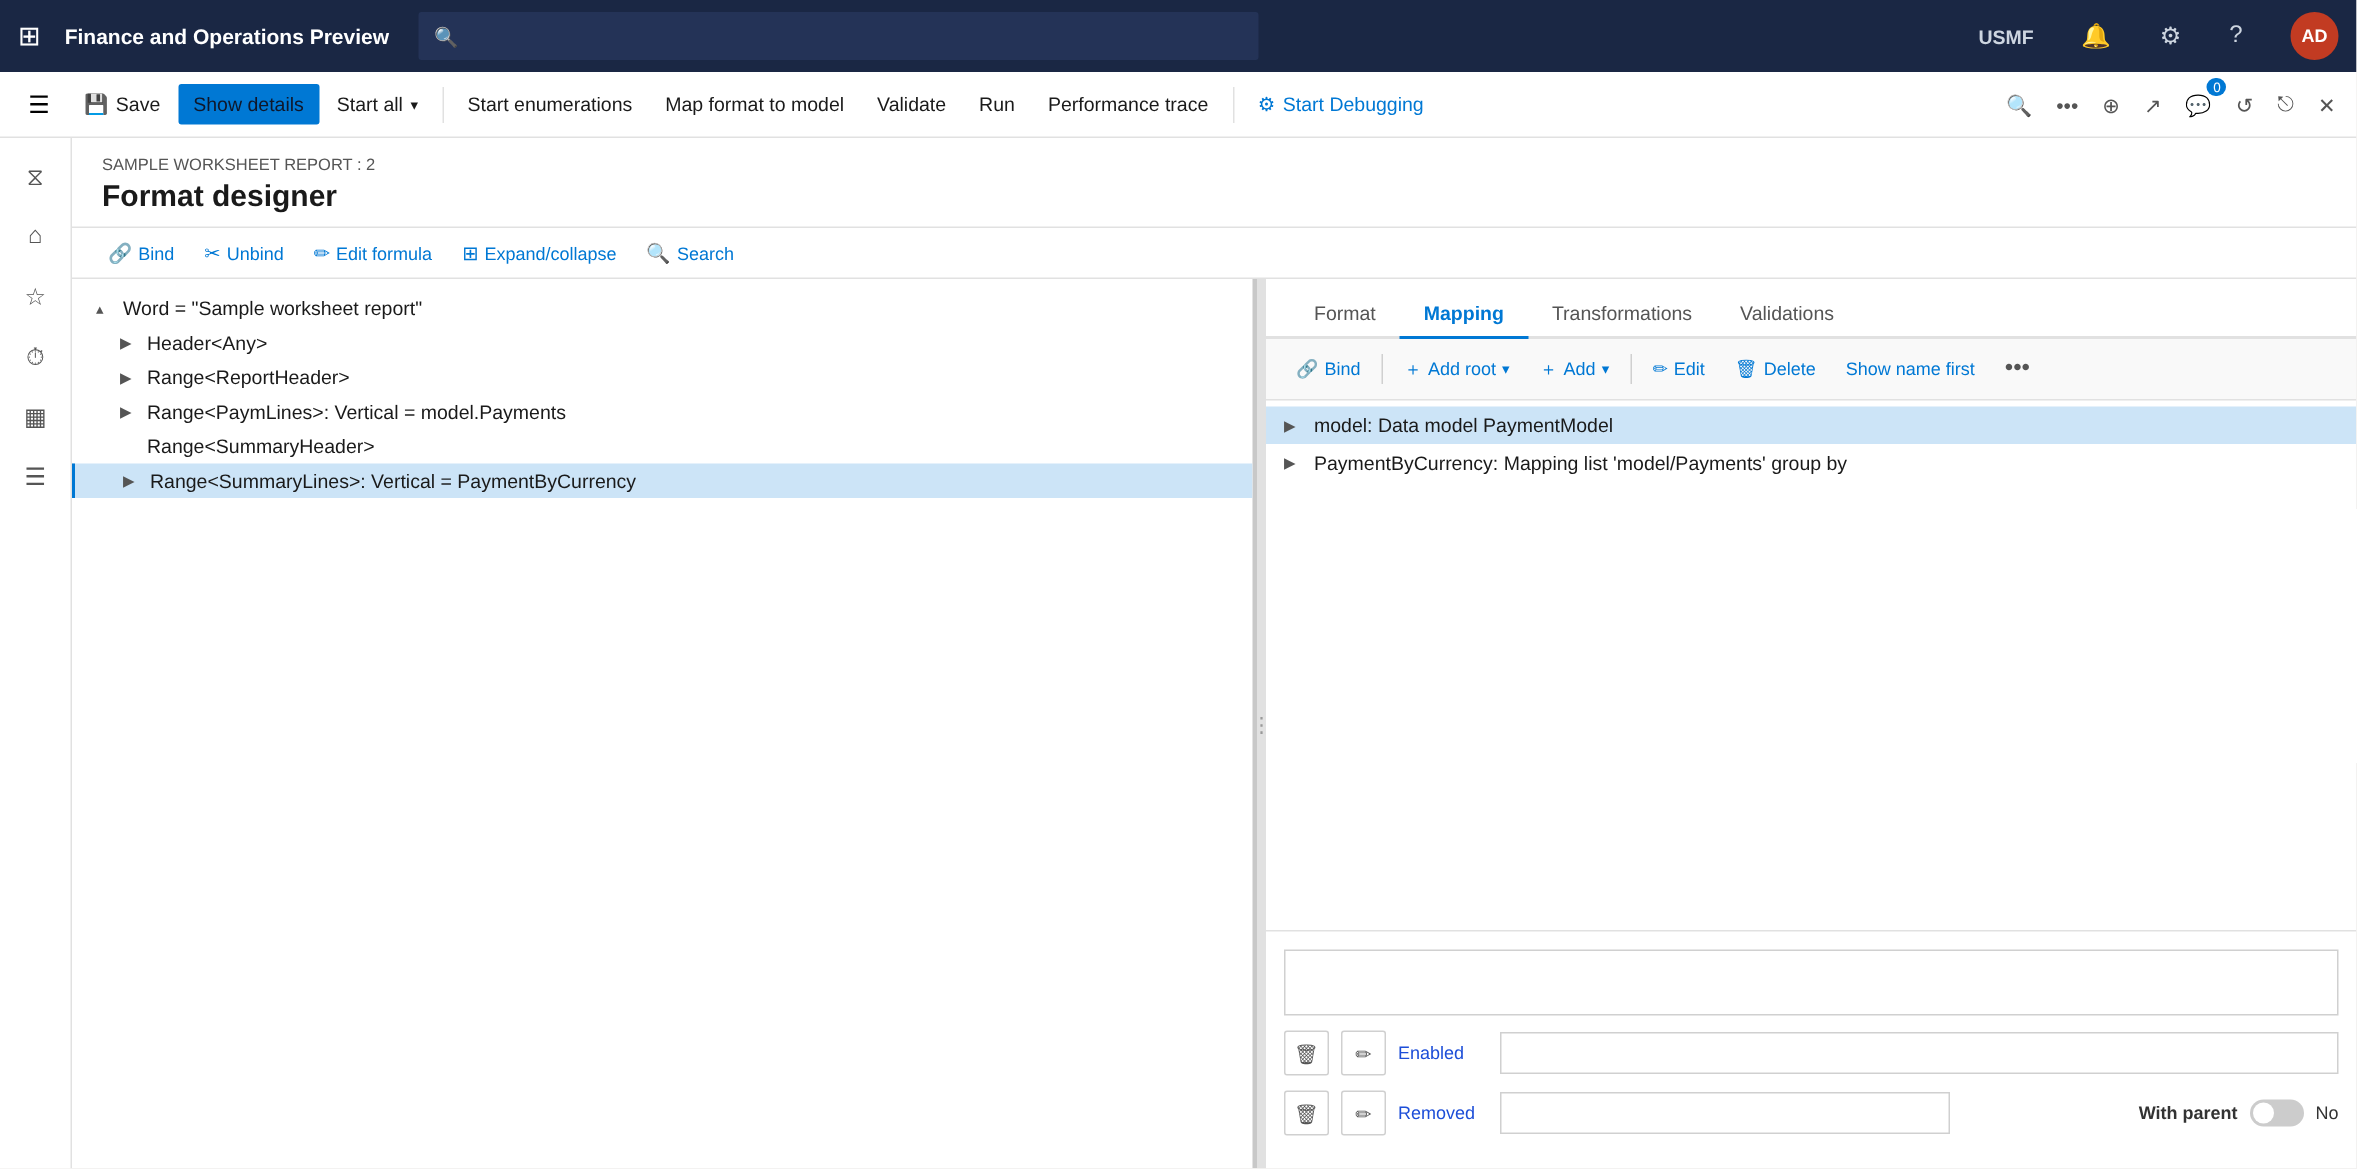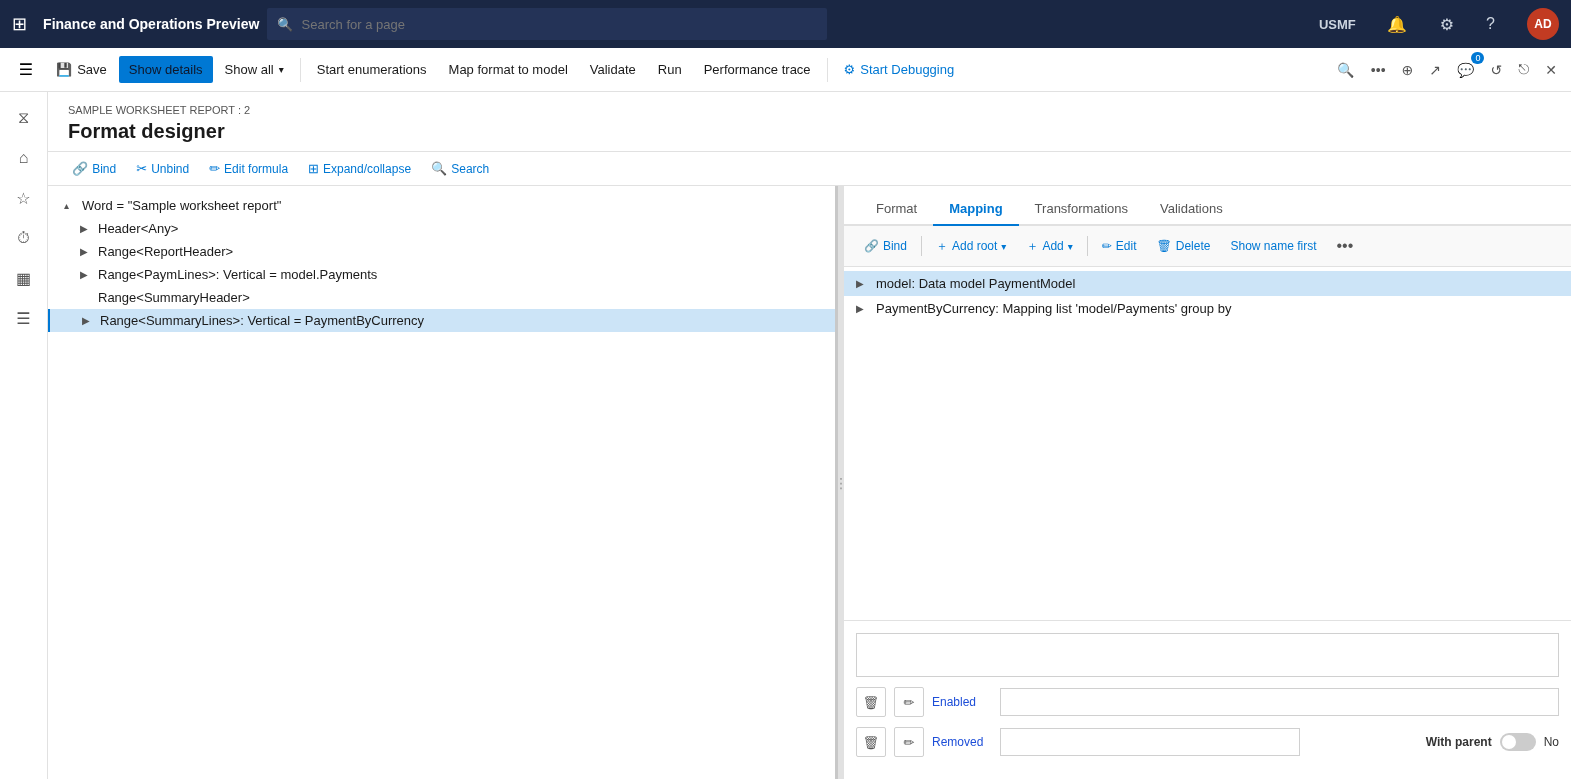--- a/index.html
+++ b/index.html
@@ -9,21 +9,21 @@
     .top-nav {
       display: flex;
       align-items: center;
       background: #1a2744;
       color: #fff;
       height: 48px;
       padding: 0 12px;
       gap: 8px;
     }
     .top-nav-grid { font-size: 18px; cursor: pointer; margin-right: 8px; }
-    .top-nav-title { font-size: 14px; font-weight: 600; white-space: nowrap; }
+    .top-nav-title { font-size: 14px; font-weight: 600; white-space: nowrap; margin-right: 12px; }
     .top-nav-search {
       flex: 1;
       max-width: 560px;
       display: flex;
       align-items: center;
       background: #243357;
       border-radius: 2px;
       padding: 0 10px;
       height: 32px;
       gap: 8px;
@@ -310,42 +310,41 @@
     }
   </style>
 </head>
 <body>
 
 <div class="top-nav">
   <span class="top-nav-grid">⊞</span>
   <span class="top-nav-title">Finance and Operations Preview</span>
   <div class="top-nav-search">
     <span>🔍</span>
-    <input type="text" placeholder="Search for a page" style="">
   </div>
   <div class="top-nav-right">
     <span class="usmf">USMF</span>
     <span class="nav-icon">🔔</span>
     <span class="nav-icon">⚙</span>
     <span class="nav-icon">?</span>
     <div class="avatar">AD</div>
   </div>
 </div>
 
 <div class="command-bar">
   <button class="hamburger-btn">☰</button>
   <button class="cmd-btn">
     <span>💾</span>
     <span>Save</span>
   </button>
   <button class="cmd-btn primary">
     <span>Show details</span>
   </button>
   <button class="cmd-btn">
-    <span>Show all</span>
+    <span>Start all</span>
     <span class="chevron">▾</span>
   </button>
   <div class="cmd-separator"></div>
   <button class="cmd-btn">
     <span>Start enumerations</span>
   </button>
   <button class="cmd-btn">
     <span>Map format to model</span>
   </button>
   <button class="cmd-btn">

